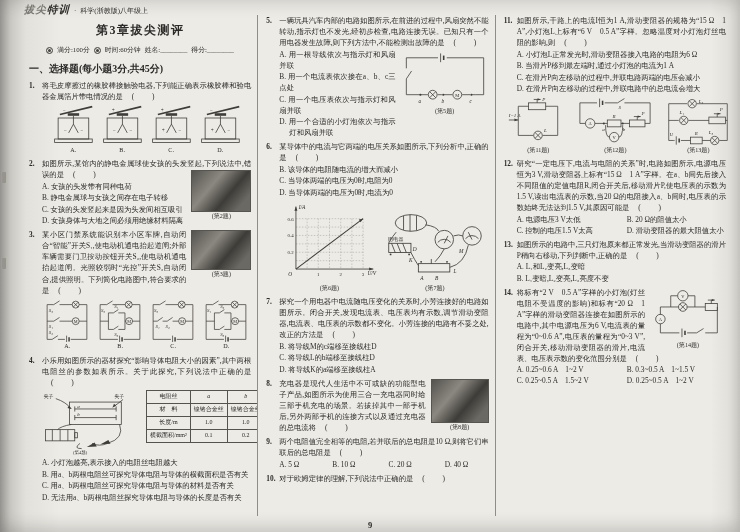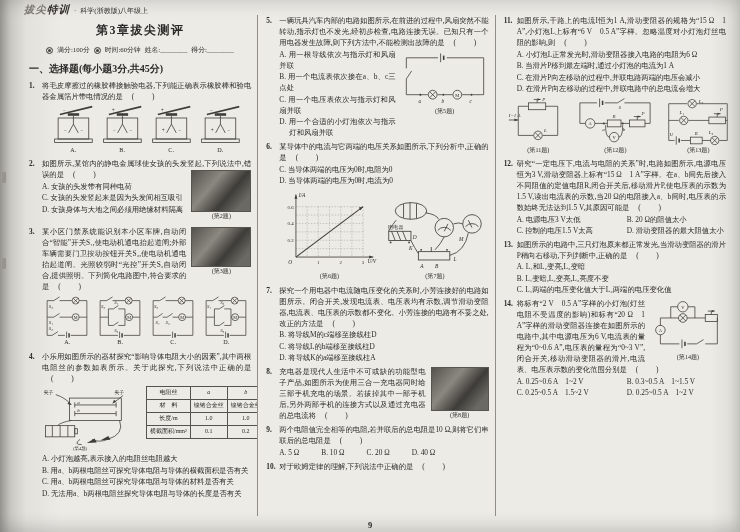--- a/index.html
+++ b/index.html
@@ -145,20 +145,21 @@
 
     <div class="q">
       <span class="qno">2.</span>
       <div class="qb">
         <span>如图所示,某馆内的静电金属球使女孩的头发竖起,下列说法中,错误的是</span><span class="blank">(　　)</span>
         <div class="photoR">
           <div class="photo"></div>
           <div class="figcap">(第2题)</div>
         </div>
         <div class="opt">A. 女孩的头发带有同种电荷</div>
+        <div class="opt">B. 静电金属球与女孩之间存在电子转移</div>
         <div class="opt">C. 女孩的头发竖起来是因为头发间相互吸引</div>
         <div class="opt">D. 女孩身体与大地之间必须用绝缘材料隔离</div>
       </div>
     </div>
 
     <div class="q" style="clear:both">
       <span class="qno">3.</span>
       <div class="qb">
         <div class="photoR">
           <div class="photo" style="height:38px"></div>
@@ -415,20 +416,21 @@
         <div class="opt">B. 用一个电流表依次接在a、b、c三点处</div>
         <div class="opt">C. 用一个电压表依次与指示灯和风扇并联</div>
         <div class="opt optw">D. 用一个合适的小灯泡依次与指示灯和风扇并联</div>
       </div>
     </div>
 
     <div class="q" style="clear:both">
       <span class="qno">6.</span>
       <div class="qb">
         <span>某导体中的电流与它两端的电压关系如图所示,下列分析中,正确的是</span><span class="blank">(　　)</span>
+        <div class="opt">B. 该导体的电阻随电流的增大而减小</div>
         <div class="opt">C. 当导体两端的电压为0时,电阻为0</div>
         <div class="opt">D. 当导体两端的电压为0时,电流为0</div>
         <div class="figrow">
           <div class="figcol">
             <svg class="sv" viewBox="0 0 104 90" width="97" height="84">
               <line x1="28" y1="20" x2="28" y2="74" class="gr"></line>
                   <line x1="40" y1="20" x2="40" y2="74" class="gr"></line>
                   <line x1="52" y1="20" x2="52" y2="74" class="gr"></line>
                   <line x1="64" y1="20" x2="64" y2="74" class="gr"></line>
                   <line x1="76" y1="20" x2="76" y2="74" class="gr"></line>
@@ -521,21 +523,21 @@
           <div class="figcap">(第8题)</div>
         </div>
         <span>充电器是现代人生活中不可或缺的功能型电子产品,如图所示为使用三合一充电器同时给三部手机充电的场景。若拔掉其中一部手机后,另外两部手机的连接方式以及通过充电器的总电流将</span><span class="blank">(　　)</span>
       </div>
     </div>
 
     <div class="q" style="clear:both">
       <span class="qno">9.</span>
       <div class="qb">
         <span>两个电阻值完全相等的电阻,若并联后的总电阻是10 Ω,则将它们串联后的总电阻是</span><span class="blank">(　　)</span>
-        <div class="optrow" style="gap:22px">
+        <div class="optrow" style="gap:33px">
           <span>A. 5 Ω</span>
           <span>B. 10 Ω</span>
           <span>C. 20 Ω</span>
           <span>D. 40 Ω</span>
         </div>
       </div>
     </div>
 
     <div class="q">
       <span class="qno">10.</span>
@@ -678,21 +680,20 @@
         </div>
       </div>
     </div>
 
     <div class="q">
       <span class="qno">13.</span>
       <div class="qb">
         <span>如图所示的电路中,三只灯泡原来都正常发光,当滑动变阻器的滑片P稍向右移动,下列判断中,正确的是</span><span class="blank">(　　)</span>
         <div class="opt">A. L₁和L₂变亮,L₃变暗</div>
         <div class="opt">B. L₁变暗,L₂变亮,L₃亮度不变</div>
-        <div class="opt">C. L₁两端的电压变化值大于L₂两端的电压变化值</div>
       </div>
     </div>
 
     <div class="q">
       <span class="qno">14.</span>
       <div class="qb">
         <div class="figR">
           <svg class="sv" viewBox="0 0 88 62" width="76" height="53.5">
             <g>
                   <circle cx="38" cy="9" r="6"></circle>

